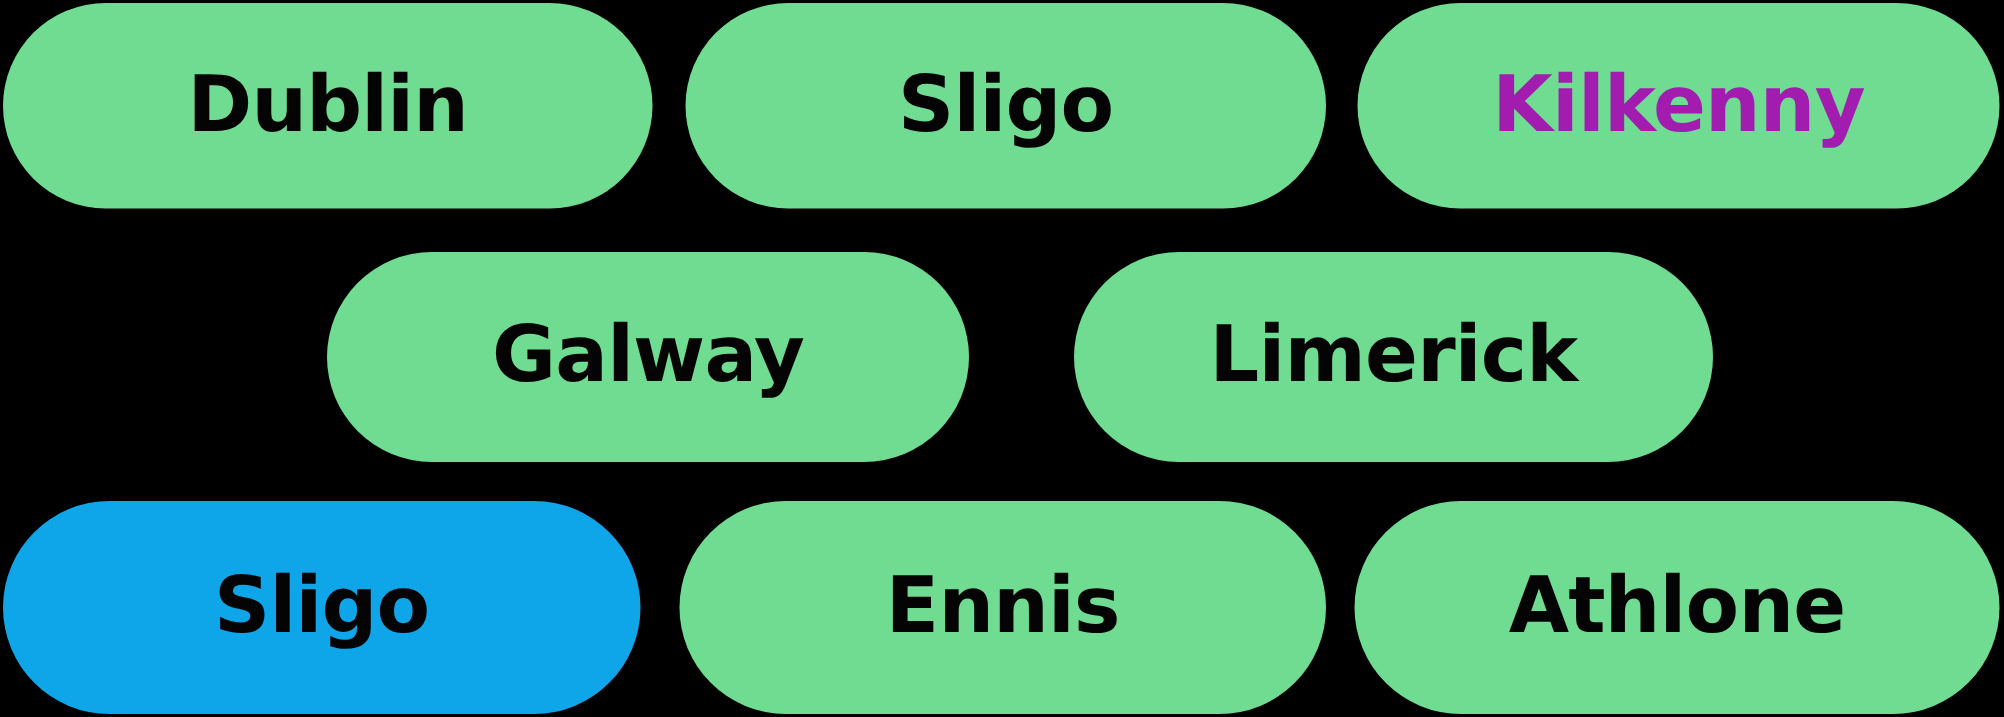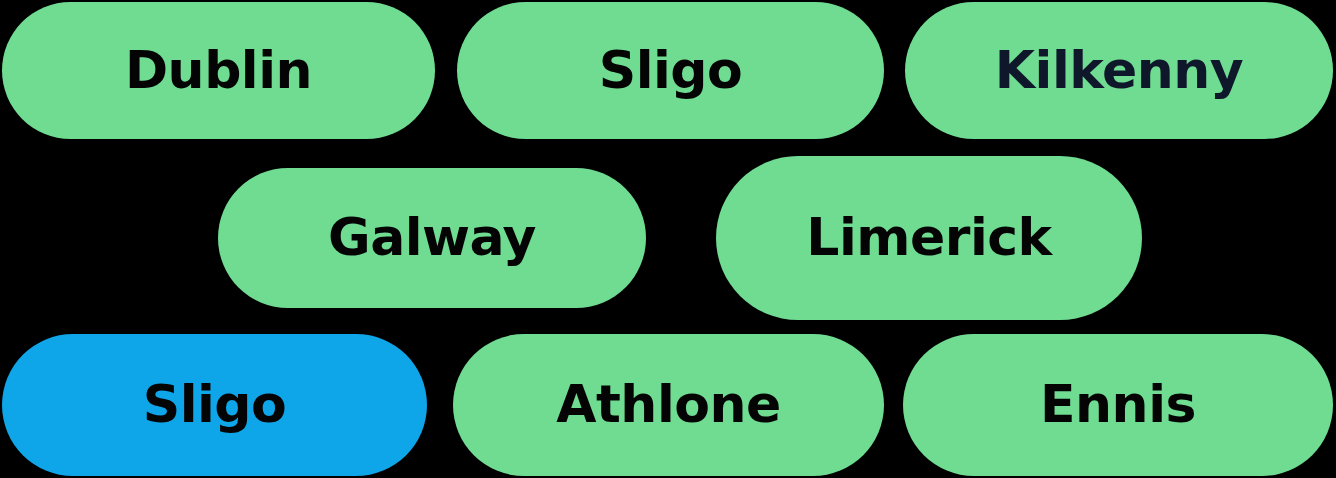--- a/index.html
+++ b/index.html
@@ -55,59 +55,59 @@
     transform: translateY(-1px);
   }
 
   
   .row-1 .tag-pill:nth-child(1) { width: 433px; height: 137px; margin-left: 2px;  }
   .row-1 .tag-pill:nth-child(2) { width: 427px; height: 137px; margin-left: 22px; }
   .row-1 .tag-pill:nth-child(3) { width: 428px; height: 137px; margin-left: 21px; }
 
   
   .row-2 .tag-pill:nth-child(1) { width: 428px; height: 140px; }
-  .row-2 .tag-pill:nth-child(2) { width: 426px; height: 164px; margin-left: 22px; }
+  .row-2 .tag-pill:nth-child(2) { width: 426px; height: 140px; margin-left: 22px; }
   .row-2 { padding-left: 24px; box-sizing: border-box; }
 
   
   .row-3 .tag-pill:nth-child(1) { width: 425px; height: 142px; margin-left: 2px;  }
   .row-3 .tag-pill:nth-child(2) { width: 431px; height: 142px; margin-left: 26px; }
   .row-3 .tag-pill:nth-child(3) { width: 430px; height: 142px; margin-left: 19px; }
 </style>
 </head>
 <body>
 
 <div id="tag-board" style="background: rgb(0, 0, 0);">
 
   <div class="tag-row row-1">
     <button class="tag-pill" style="background: rgb(111, 220, 146); color: rgb(4, 4, 4);">
       <span class="tag-label">Dublin</span>
     </button>
     <button class="tag-pill" style="background: rgb(111, 220, 146); color: rgb(4, 4, 4);">
       <span class="tag-label">Sligo</span>
     </button>
-    <button class="tag-pill" style="background: rgb(111, 220, 146); color: #0f172a;">
+    <button class="tag-pill" style="background: rgb(111, 220, 146); color: #a21caf;">
       <span class="tag-label">Kilkenny</span>
     </button>
   </div>
 
   <div class="tag-row row-2">
     <button class="tag-pill" style="background: rgb(111, 220, 146); color: rgb(4, 4, 4);">
       <span class="tag-label">Galway</span>
     </button>
     <button class="tag-pill" style="background: rgb(111, 220, 146); color: rgb(4, 4, 4);">
       <span class="tag-label">Limerick</span>
     </button>
   </div>
 
   <div class="tag-row row-3">
     <button class="tag-pill" style="background: #0ea5e9; color: rgb(4, 4, 4);">
       <span class="tag-label">Sligo</span>
     </button>
     <button class="tag-pill" style="background: rgb(111, 220, 146); color: rgb(4, 4, 4);">
-      <span class="tag-label">Athlone</span>
+      <span class="tag-label">Ennis</span>
     </button>
     <button class="tag-pill" style="background: rgb(111, 220, 146); color: rgb(4, 4, 4);">
-      <span class="tag-label">Ennis</span>
+      <span class="tag-label">Athlone</span>
     </button>
   </div>
 
 </div>
 
 </body></html>

